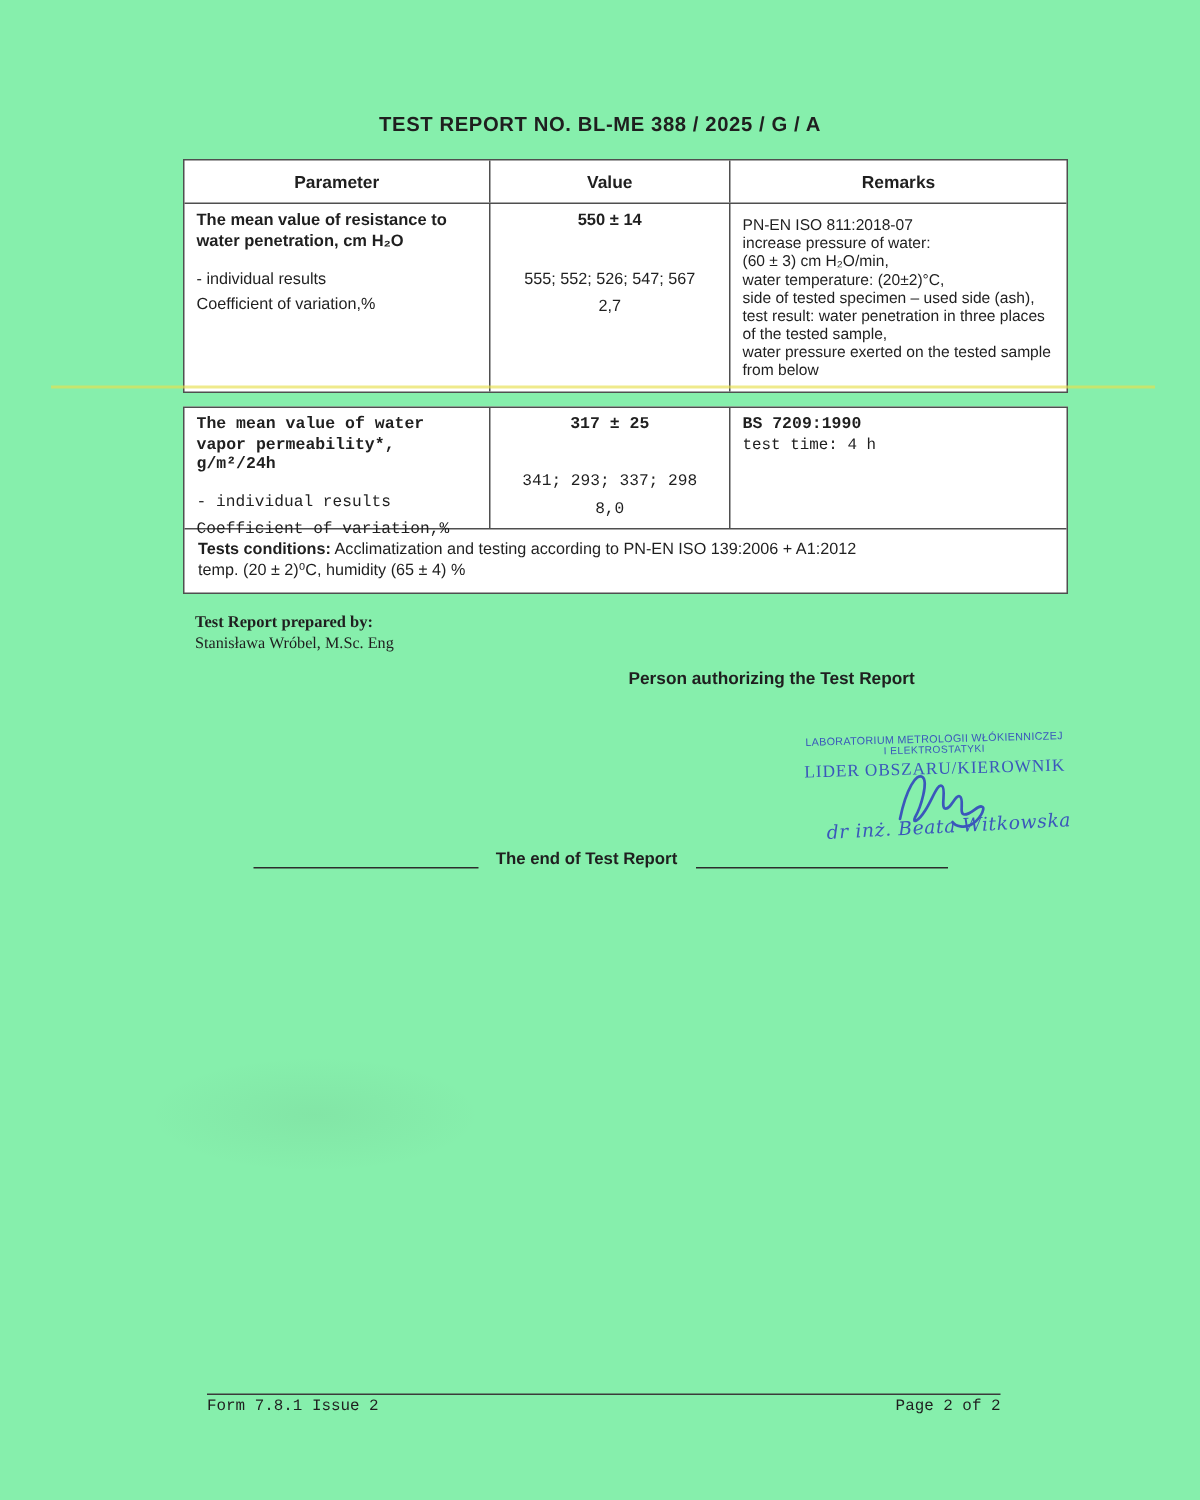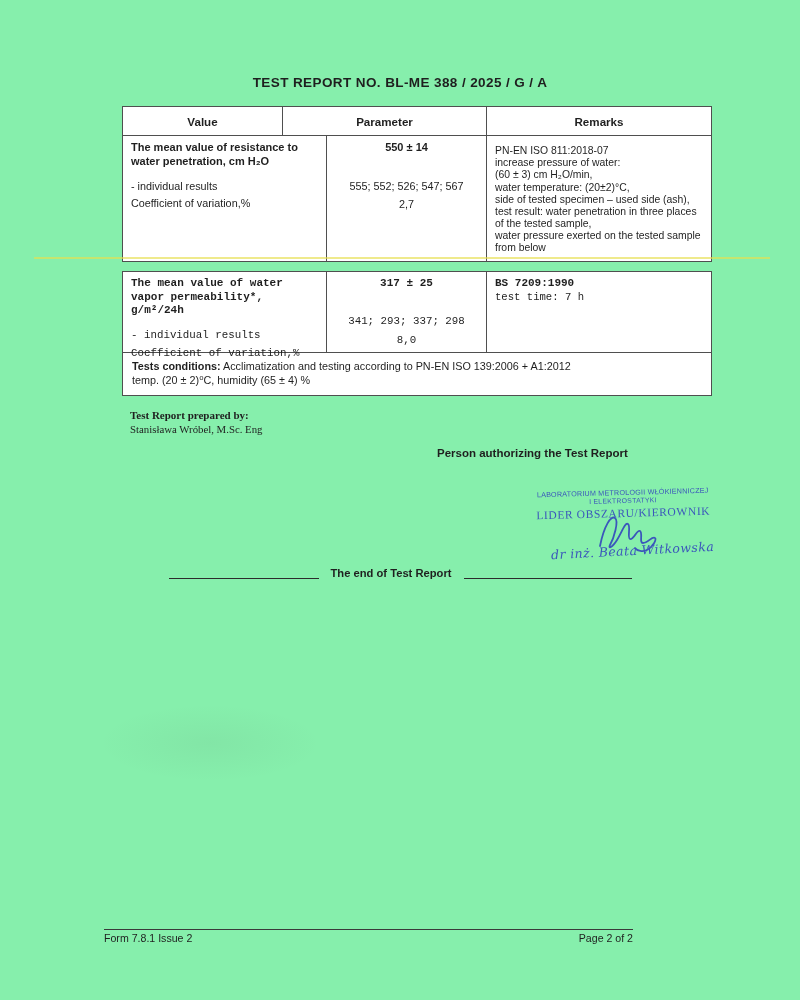--- a/index.html
+++ b/index.html
@@ -43,21 +43,21 @@
   .rem-title-bold { font-weight:bold; font-size:11px; }
   .rem-body { font-size:10.6px; margin-top:1px; }
   .cond { padding:6px 9px 8px 9px; font-size:10.8px; line-height:1.3; }
   .cond-label { font-weight:bold; }
   .highlight-line {
     position:absolute; left:34px; top:257px; width:736px; height:2px;
     background:#e6df4e; opacity:0.65;
   }
   .prepared { position:absolute; left:130px; top:408px; font-size:10.8px; line-height:1.3;font-family:Liberation Serif, serif; }
   .prepared-label { font-weight:bold; font-size:11px; }
-  .authorizing-label { position:absolute; left:437px; top:447px; font-weight:bold; font-size:11.5px; }
+  .authorizing-label { position:absolute; left:419px; top:447px; font-weight:bold; font-size:11.5px; }
   .stamp {
     position:absolute; left:527px; top:488px; width:192px; text-align:center;
     transform:rotate(-1.5deg); line-height:1.25;
   }
   .stamp-l1 { font-size:7.2px; letter-spacing:0.2px; }
   .stamp-l2 { font-size:6.8px; letter-spacing:0.3px; }
   .stamp-l3 { font-family:"Liberation Serif","DejaVu Serif",serif; font-size:11.5px; letter-spacing:0.6px; margin-top:1px; }
   .sig-svg { position:absolute; left:597px; top:512px; }
   .signer {
     position:absolute; left:551px; top:543px;
@@ -65,41 +65,41 @@
     font-size:12.5px; letter-spacing:0.4px; transform:rotate(-3deg);
   }
   .end-row {
     position:absolute; top:566px; left:0; width:100%;
     display:flex; justify-content:center; align-items:flex-end;
   }
   .end-rule { border-bottom:1.6px solid #2c2c2c; height:12px; }
   .end-rule.left { width:150px; margin-right:12px; }
   .end-rule.right { width:168px; margin-left:12px; }
   .end-label { font-weight:bold; font-size:11.2px; }
-  .footer { position:absolute; left:104px; top:929px; width:529px; }
+  .footer { position:absolute; left:138px; top:929px; width:529px;font-family:Liberation Mono, monospace; }
   .footer-rule { border-top:1.6px solid #3a3a3a; height:0; }
   .footer-row { display:flex; justify-content:space-between; font-size:10.6px; margin-top:2px; }
   .footer-note { font-size:10.6px; margin-top:1px; }
   .smudge {
     position:absolute; left:95px; top:703px; width:230px; height:80px;
     background:radial-gradient(ellipse at center, rgba(70,70,70,0.055), rgba(0,0,0,0) 68%);
   }
   .blue { color:#3b57bb; }
 </style>
 </head>
 <body>
 
 <div class="page">
 
   <div class="doc-title">TEST REPORT NO. BL-ME  388 / 2025 / G / A</div>
 
   <div class="tbl part1">
     <div class="hdr-row">
+      <div class="hdr-cell c1">Parameter</div>
       <div class="hdr-cell c2">Value</div>
-      <div class="hdr-cell c1">Parameter</div>
       <div class="hdr-cell c3">Remarks</div>
     </div>
     <div class="data-row">
       <div class="cell c1">
         <div class="param-title">The mean value of resistance to water penetration, cm H₂O</div>
         <div class="sub-line">- individual results</div>
         <div class="sub-line2">Coefficient of variation,%</div>
       </div>
       <div class="cell c2 vcell">
         <div class="value-main">550 ± 14</div>
@@ -127,21 +127,21 @@
         <div class="sub-line">- individual results</div>
         <div class="sub-line2">Coefficient of variation,%</div>
       </div>
       <div class="cell c2 vcell">
         <div class="value-main">317 ± 25</div>
         <div class="v-line">341; 293; 337; 298</div>
         <div class="v-line2">8,0</div>
       </div>
       <div class="cell c3">
         <div class="rem-title-bold">BS 7209:1990</div>
-        <div class="rem-body">test time: 7 h</div>
+        <div class="rem-body">test time: 4 h</div>
       </div>
     </div>
     <div class="cond">
       <div><span class="cond-label">Tests conditions:</span><span> Acclimatization and testing according to PN-EN ISO 139:2006 + A1:2012</span></div>
       <div>temp. (20 ± 2)⁰C, humidity (65 ± 4) %</div>
     </div>
   </div>
 
   <div class="prepared">
     <div class="prepared-label">Test Report prepared by:</div>

